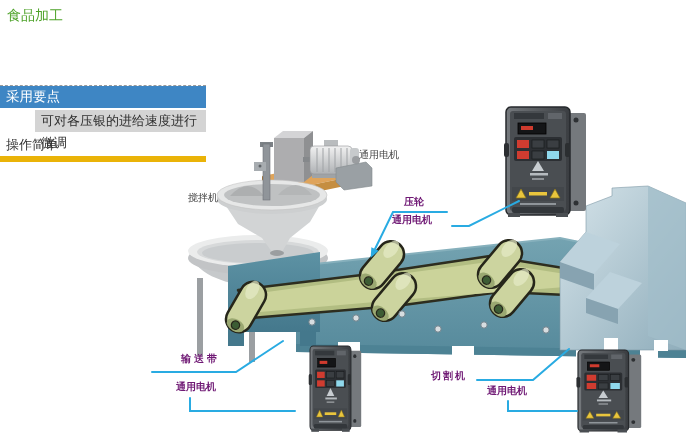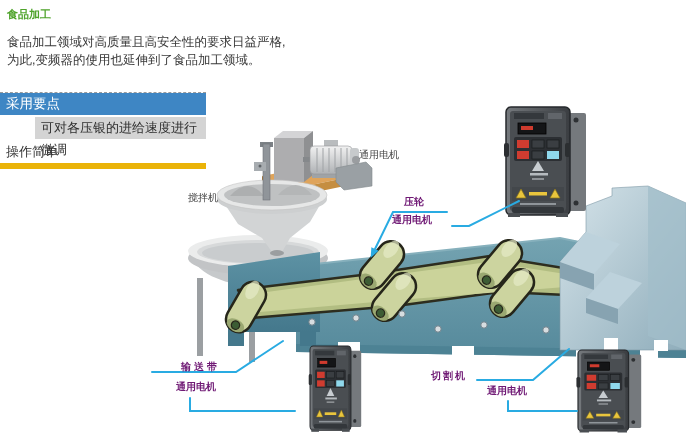--- a/index.html
+++ b/index.html
@@ -1,47 +1,43 @@
 <!DOCTYPE html>
 <html><head>
 <meta charset="utf-8">
 <style>
   html,body{margin:0;padding:0;background:#fff;}
   .stage{
     position:relative;width:686px;height:433px;background:#fff;overflow:hidden;
     font-family:"Liberation Sans","DejaVu Sans",sans-serif;
   }
   .page-title{
-    position:absolute;left:7px;top:7px;font-size:11px;font-weight:bold;color:#4FA32B;
+    position:absolute;left:7px;top:7px;font-size:14px;font-weight:normal;color:#4FA32B;
   }
   .intro{position:absolute;left:7px;top:33px;font-size:12.5px;line-height:18px;color:#383838;}
   
-  .points{position:absolute;left:0;top:92px;width:206px;border-top:1px dashed #9a9a9a;font-size:13px;}
+  .points{position:absolute;left:0;top:85px;width:206px;border-top:1px dashed #9a9a9a;font-size:13px;}
   .points .hdr{background:#3E86C4;color:#fff;height:22px;line-height:22px;padding-left:6px;border-bottom:2px solid #fff;font-size:13.5px;}
   .points .row{height:22px;line-height:22px;padding-left:6px;color:#303030;}
   .points .row.gray{background:#d4d4d4;border-bottom:2px solid #fff;margin-left:35px;}
   .points .row.white{background:#fff;border-bottom:6px solid #eab308;}
   
   .diagram-svg{position:absolute;left:0;top:0;width:686px;height:433px;}
   .lbl{position:absolute;font-size:10px;white-space:nowrap;}
   .lbl.dark{color:#3f3f3f;}
   .lbl.cyan{color:#701a75;font-weight:bold;}
   .ls3{letter-spacing:3px;}
   .ls2{letter-spacing:2px;}
 </style>
 </head>
 <body>
 
 <div class="stage">
 
   <div class="page-title">食品加工</div>
-  <div class="intro">
-    <div>食品加工领域对高质量且高安全性的要求日益严格,</div>
-    <div>为此,变频器的使用也延伸到了食品加工领域。</div>
-  </div>
 
   <div class="points">
     <div class="hdr">采用要点</div>
     <div class="row gray">可对各压银的进给速度进行微调</div>
     <div class="row white">操作简单</div>
   </div>
 
   <svg class="diagram-svg" viewBox="0 0 686 433">
     <defs>
       <linearGradient id="gSilver" x1="0" y1="0" x2="0" y2="1">
@@ -211,18 +207,18 @@
       <path d="M190,398 L190,411 L295,411"></path>
       <path d="M477,380 L533,380 L569,349"></path>
       <path d="M508,401 L508,411 L577,411"></path>
     </g>
   </svg>
 
   <div class="lbl dark" style="left:188px;top:191px">搅拌机</div>
   <div class="lbl dark" style="left:359px;top:148px">通用电机</div>
   <div class="lbl cyan" style="left:404px;top:195px">压轮</div>
   <div class="lbl cyan" style="left:392px;top:213px">通用电机</div>
-  <div class="lbl cyan ls3" style="left:181px;top:360px">输送带</div>
+  <div class="lbl cyan ls3" style="left:181px;top:352px">输送带</div>
   <div class="lbl cyan" style="left:176px;top:380px">通用电机</div>
   <div class="lbl cyan ls2" style="left:431px;top:369px">切割机</div>
   <div class="lbl cyan" style="left:487px;top:384px">通用电机</div>
 
 </div>
 
 </body></html>

